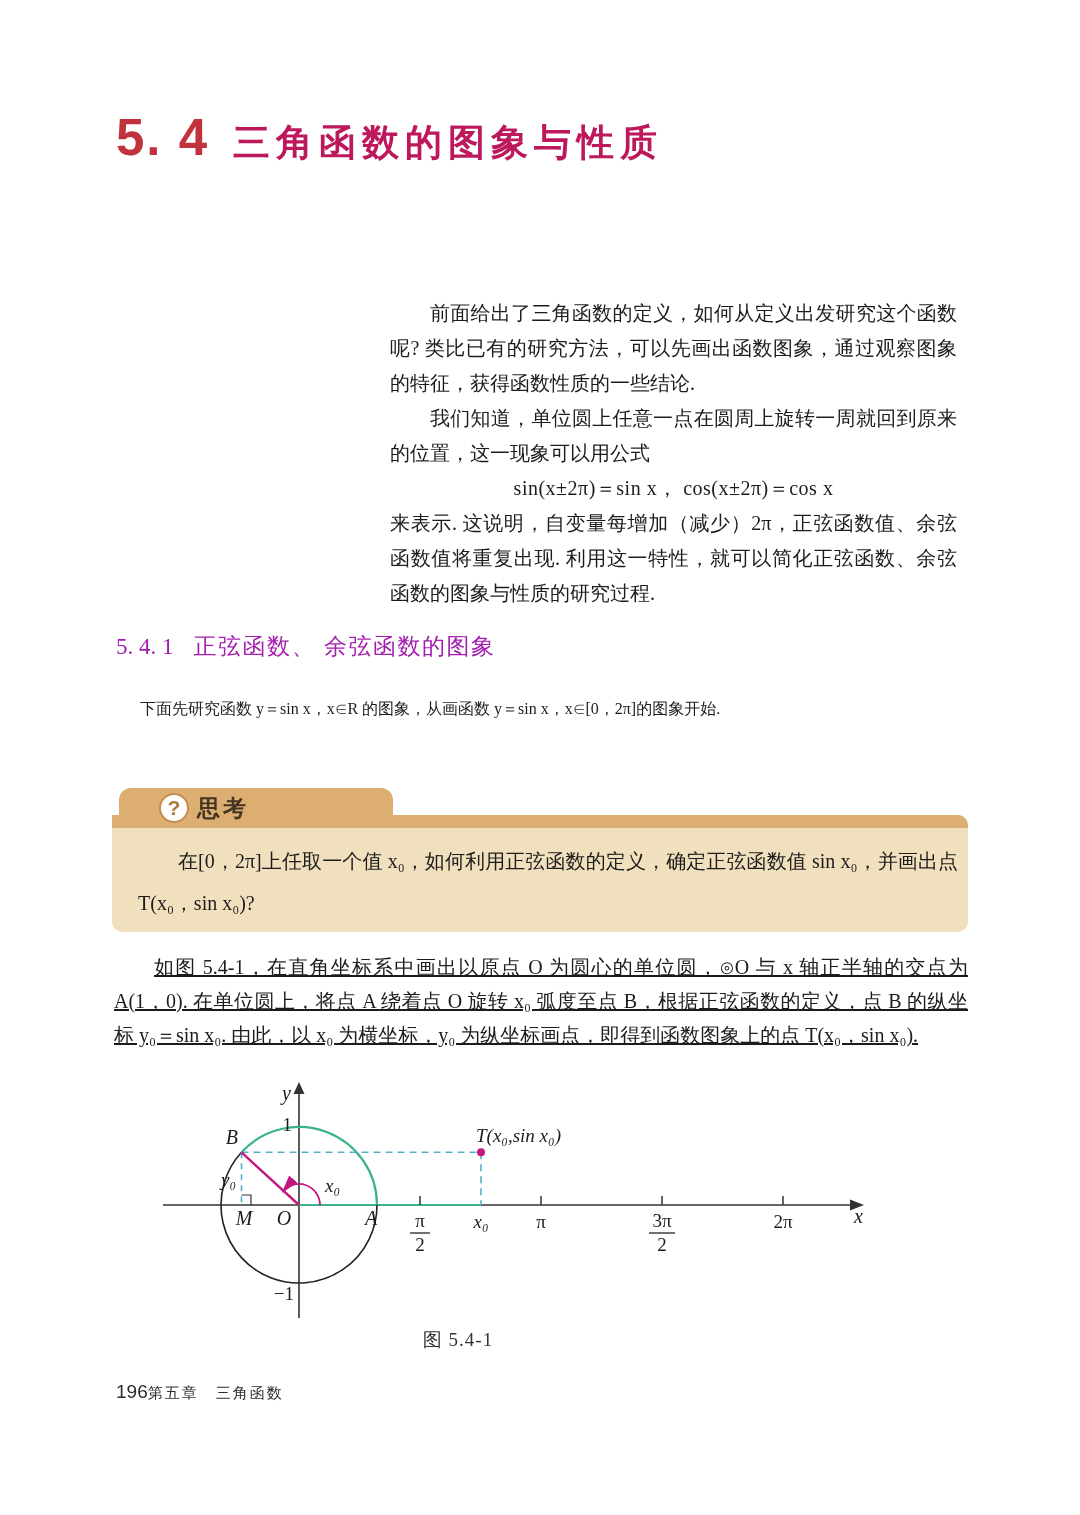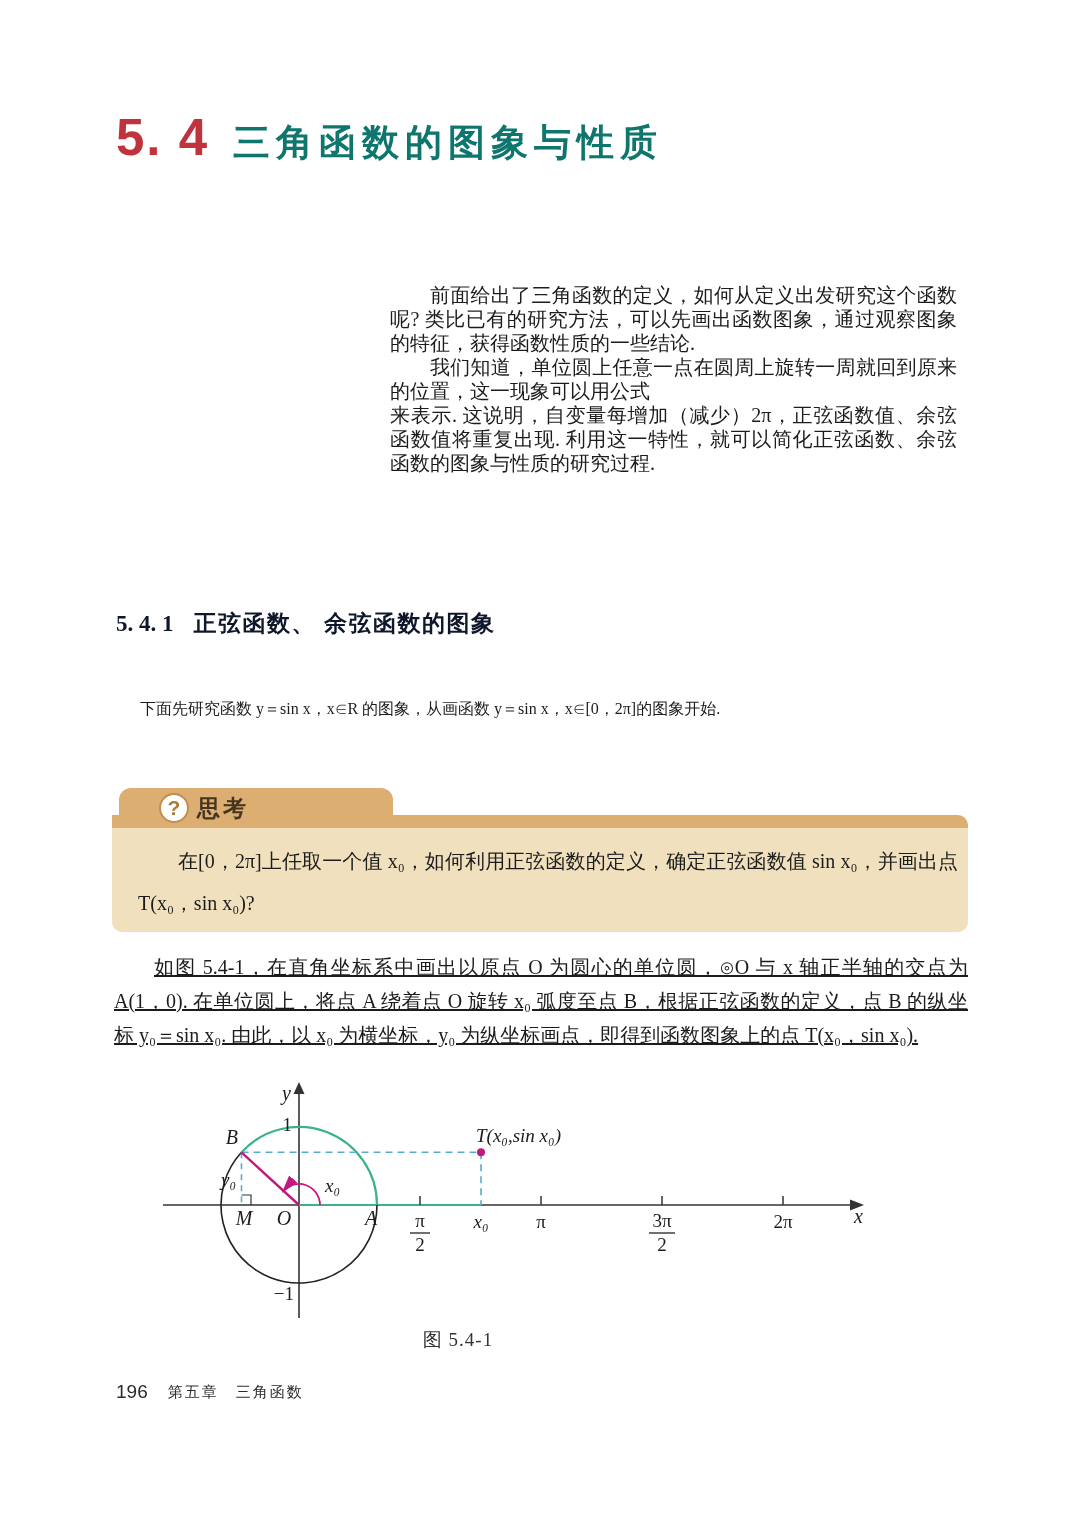--- a/index.html
+++ b/index.html
@@ -3,31 +3,31 @@
 <meta charset="utf-8">
 <style>
   html,body{margin:0;padding:0;background:#ffffff;}
   .page{position:relative;width:1080px;height:1515px;background:#ffffff;
         font-family:"Liberation Serif",serif;color:#1c1c1c;overflow:hidden;}
 
   
   .title{position:absolute;top:108px;left:116px;display:flex;align-items:baseline;gap:24px;
          font-family:"Liberation Sans",sans-serif;font-weight:bold;}
   .title-num{color:#c1333c;font-size:51px;letter-spacing:2px;}
-  .title-text{color:#0f766e;font-size:37px;letter-spacing:6px;}
+  .title-text{color:#be185d;font-size:37px;letter-spacing:6px;}
 
   
-  .intro{position:absolute;top:283px;left:390px;width:567px;
-         font-size:20px;line-height:24px;text-align:justify;}
+  .intro{position:absolute;top:296px;left:390px;width:567px;
+         font-size:20px;line-height:35px;text-align:justify;}
   .intro p{margin:0;text-indent:2em;}
   .intro p.no-indent{text-indent:0;}
   .intro .formula{text-indent:0;text-align:center;letter-spacing:.5px;}
 
   
-  .section-h{position:absolute;top:608px;left:116px;font-size:23px;font-weight:bold;color:#0f172a;}
+  .section-h{position:absolute;top:631px;left:116px;font-size:23px;font-weight:normal;color:#a21caf;}
   .section-h .num{font-family:"Liberation Serif",serif;margin-right:20px;}
   .section-h .txt{font-family:"Liberation Sans",sans-serif;letter-spacing:1.5px;}
 
   .lead{position:absolute;top:686px;left:104px;width:854px;margin:4px;
         font-size:16px;line-height:37px;text-indent:2em;text-align:justify;}
 
   
   .think{position:absolute;top:788px;left:112px;width:856px;height:144px;}
   .think-body{position:absolute;top:27px;left:0;width:856px;height:117px;box-sizing:border-box;
               background:#f1e0bd;border-top:13px solid #dcae72;border-radius:0 10px 10px 10px;
@@ -46,37 +46,38 @@
              font-size:20px;line-height:34px;text-indent:2em;text-align:justify;text-decoration:underline;}
 
   
   .figure{position:absolute;top:1082px;left:108px;width:880px;height:240px;}
   .fig-caption{position:absolute;top:1327px;left:0;width:916px;text-align:center;
                font-size:19px;color:#333;letter-spacing:1px;}
   .fig-text{font-family:"Liberation Serif",serif;fill:#1c1c1c;}
   .it{font-style:italic;}
 
   
-  .footer{position:absolute;top:1381px;left:116px;display:flex;align-items:center;gap:20px;color:#2b2b2b;}
+  .footer{position:absolute;top:1381px;left:116px;display:flex;align-items:flex-end;gap:0;color:#2b2b2b;}
   .footer-num{font-family:"Liberation Sans",sans-serif;font-size:19px;}
   .footer-ch{font-size:15px;letter-spacing:2px;}
 </style>
 </head>
 <body>
 
 <div class="page">
 
   <div class="title">
     <span class="title-num">5. 4</span>
     <span class="title-text">三角函数的图象与性质</span>
   </div>
 
   <div class="intro">
     <p>前面给出了三角函数的定义，如何从定义出发研究这个函数呢? 类比已有的研究方法，可以先画出函数图象，通过观察图象的特征，获得函数性质的一些结论.</p>
     <p>我们知道，单位圆上任意一点在圆周上旋转一周就回到原来的位置，这一现象可以用公式</p>
+    <p class="formula">sin(x±2π)＝sin x，  cos(x±2π)＝cos x</p>
     <p class="no-indent">来表示. 这说明，自变量每增加（减少）2π，正弦函数值、余弦函数值将重复出现. 利用这一特性，就可以简化正弦函数、余弦函数的图象与性质的研究过程.</p>
   </div>
 
   <div class="section-h">
     <span class="num">5. 4. 1</span><span class="txt">正弦函数、 余弦函数的图象</span>
   </div>
 
   <p class="lead">下面先研究函数 y＝sin x，x∈R 的图象，从画函数 y＝sin x，x∈[0，2π]的图象开始.</p>
 
   <div class="think">

